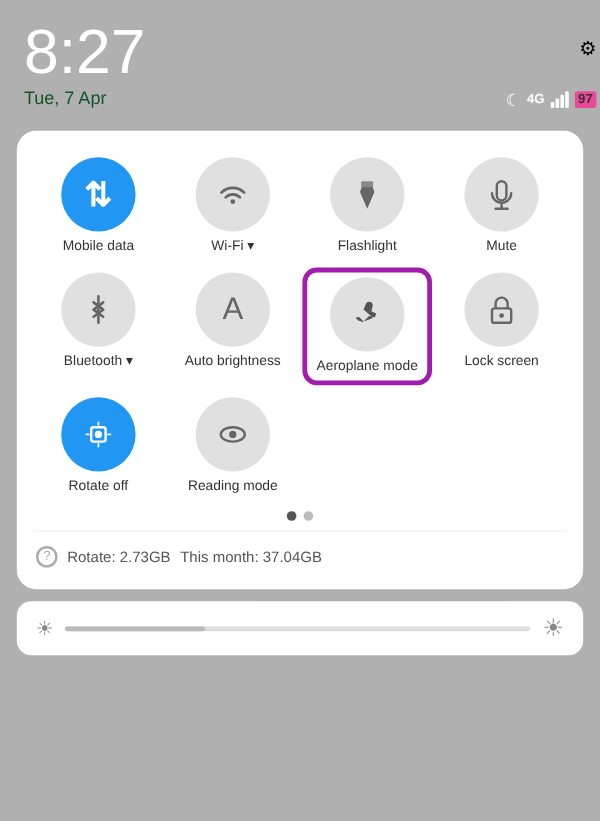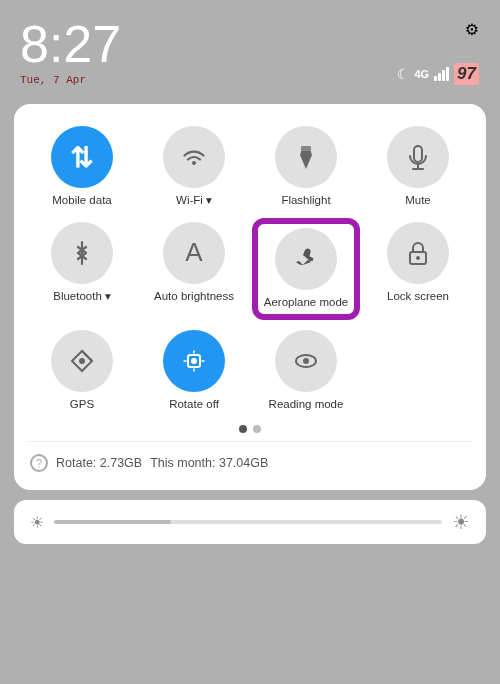--- a/index.html
+++ b/index.html
@@ -8,36 +8,35 @@
       height: 684px;
       background: #b0b0b0;
       font-family: 'Segoe UI', Arial, sans-serif;
       position: relative;
       overflow: hidden;
     }
 
     .status-bar {
       display: flex;
       justify-content: space-between;
-      align-items: center;
-      padding: 18px 21px 10px 20px;
+      align-items: flex-end;
+      padding: 18px 3px 10px 20px;
     }
 
     .time {
       font-size: 52px;
       font-weight: 300;
       color: #fff;
       line-height: 1;
     }
 
     .date {
-      font-size: 11px;
-      color: #7f1d1d;
+      font-size: 15px;
+      color: #14532d;
       margin-top: 4px;
-      font-family: Liberation Mono, monospace;
     }
 
     .top-right {
       display: flex;
       flex-direction: column;
       align-items: flex-end;
     }
 
     .top-status-row {
       display: flex;
@@ -45,27 +44,26 @@
       gap: 5px;
       margin-top: 24px;
     }
 
     .top-status-row span {
       color: #fff;
       font-size: 13px;
     }
 
     .battery-icon {
-      background: #fca5a5;
+      background: #ec4899;
       border-radius: 2px;
       padding: 1px 3px;
-      font-size: 17px;
+      font-size: 11px;
       color: #333;
       font-weight: bold;
-      font-style: italic;
     }
 
     
     .panel {
       background: #fff;
       border-radius: 16px;
       margin: 8px 14px;
       padding: 18px 14px 14px 14px;
     }
 
@@ -108,21 +106,21 @@
     }
 
     .tile-label {
       font-size: 11.5px;
       color: #333;
       text-align: right;
       line-height: 1.2;
     }
 
     .highlighted {
-      border: 6px solid #a21caf;
+      border: 4px solid #a21caf;
       border-radius: 12px;
       padding: 4px 2px;
     }
 
     
     .dots {
       display: flex;
       justify-content: center;
       gap: 6px;
       margin: 6px 0 8px 0;
@@ -298,30 +296,20 @@
       <div class="circle">
         <svg width="30" height="30" viewBox="0 0 30 30" fill="none">
           <rect x="7" y="14" width="16" height="12" rx="2" stroke="#666" stroke-width="2" fill="none"></rect>
           <path d="M10 14v-4a5 5 0 0 1 10 0v4" stroke="#666" stroke-width="2" fill="none"></path>
           <circle cx="15" cy="20" r="2" fill="#666"></circle>
         </svg>
       </div>
       <span class="tile-label">Lock screen</span>
     </div>
     <div class="tile">
-      <div class="circle">
-        <svg width="30" height="30" viewBox="0 0 30 30" fill="none">
-          <path d="M15 5 L25 15 L15 25 L5 15 Z" stroke="#666" stroke-width="2" fill="none"></path>
-          <path d="M15 5 L25 15" stroke="#666" stroke-width="2"></path>
-          <circle cx="15" cy="15" r="3" fill="#666"></circle>
-        </svg>
-      </div>
-      <span class="tile-label">GPS</span>
-    </div>
-    <div class="tile">
       <div class="circle active-blue">
         <svg width="30" height="30" viewBox="0 0 30 30" fill="none">
           <rect x="9" y="9" width="12" height="12" rx="2" stroke="#fff" stroke-width="2" fill="none"></rect>
           <circle cx="15" cy="15" r="3" fill="#fff"></circle>
           <path d="M15 5v2M15 23v2M5 15h2M23 15h2" stroke="#fff" stroke-width="1.5" stroke-linecap="round"></path>
         </svg>
       </div>
       <span class="tile-label">Rotate off</span>
     </div>
     <div class="tile">

